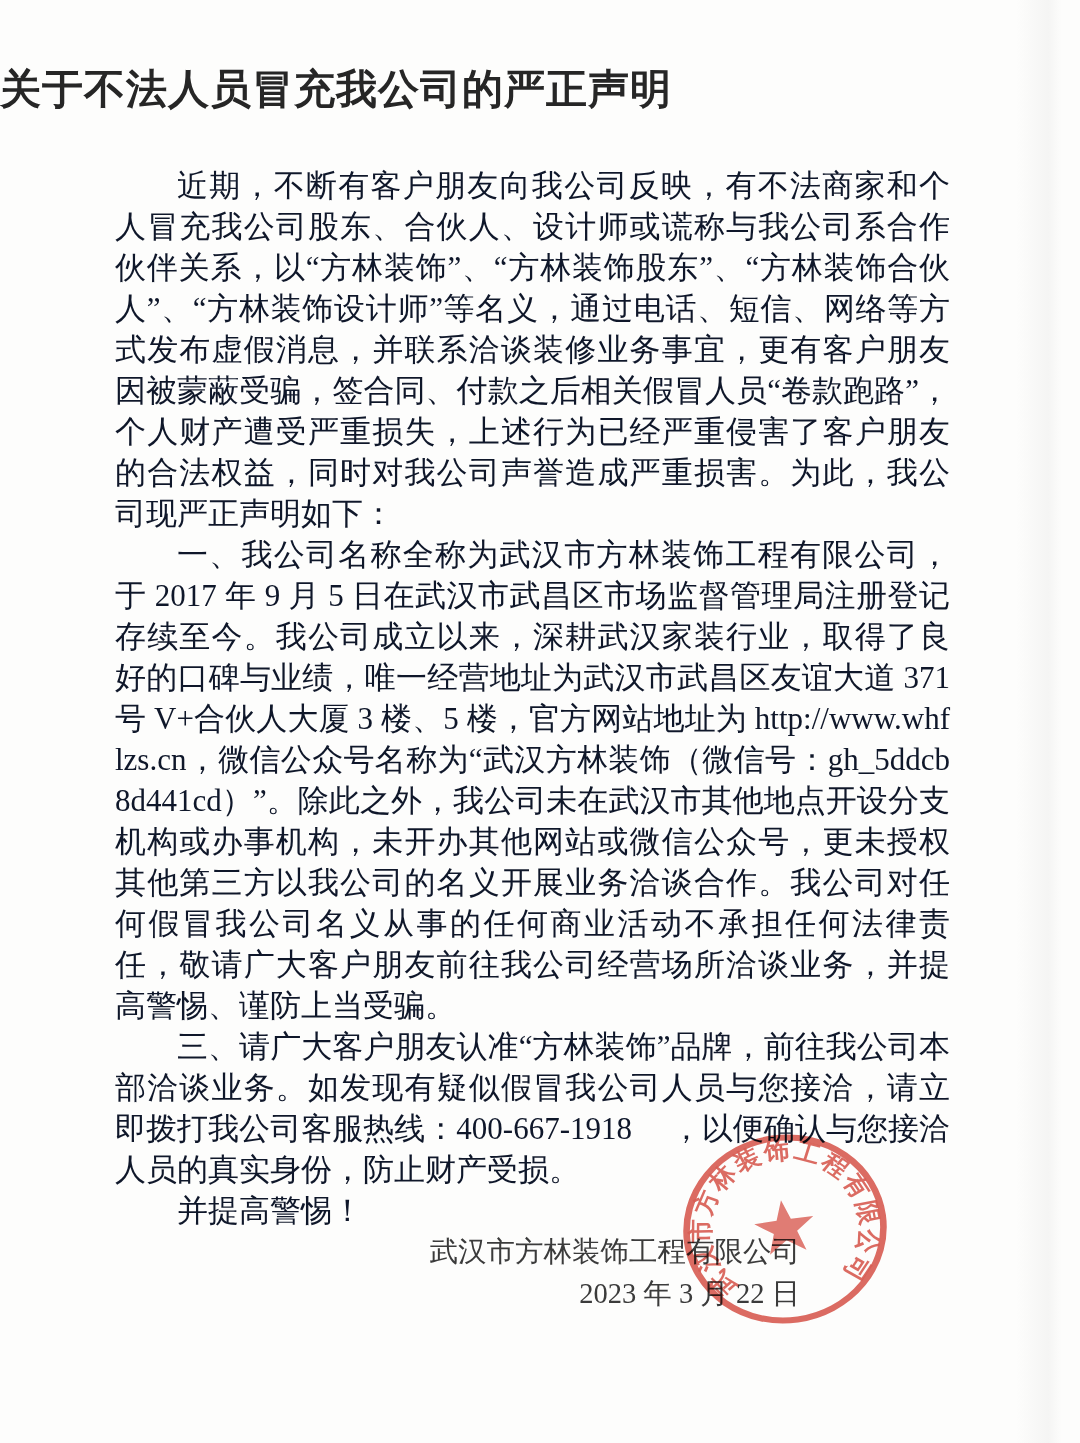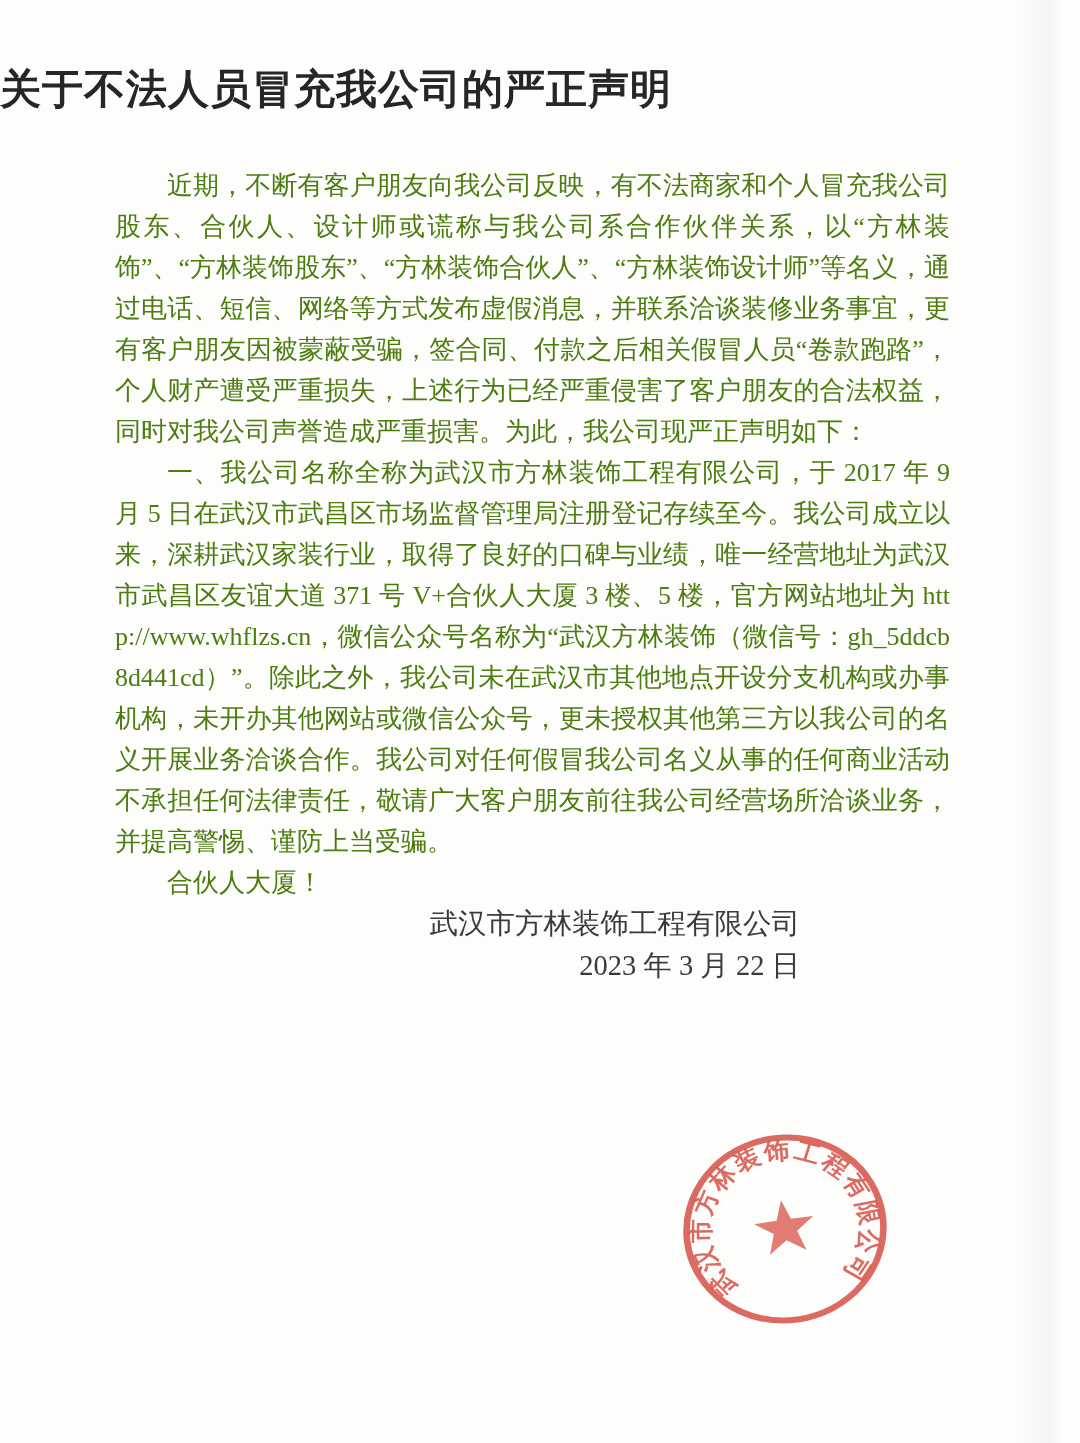--- a/index.html
+++ b/index.html
@@ -32,23 +32,23 @@
     font-weight: bold;
     letter-spacing: 1px;
     color: #262626;
   }
   .doc-body {
     margin-top: 48px;
     padding: 0 130px 0 115px;
   }
   .para {
     margin: 0;
-    font-size: 26px;
+    font-size: 31px;
     line-height: 41px;
-    color: #4d7c0f;
+    color: #0f172a;
     text-align: justify;
     text-indent: 2em;
     word-break: break-all;
   }
   .sig-block {
     padding-right: 150px;
     text-align: right;
     font-size: 28.5px;
     line-height: 41.5px;
     color: #3b3b3b;
@@ -70,21 +70,22 @@
 </head>
 <body>
 
 <div class="page">
 
   <h1 class="doc-title">关于不法人员冒充我公司的严正声明</h1>
 
   <div class="doc-body">
     <p class="para">近期，不断有客户朋友向我公司反映，有不法商家和个人冒充我公司股东、合伙人、设计师或谎称与我公司系合作伙伴关系，以“方林装饰”、“方林装饰股东”、“方林装饰合伙人”、“方林装饰设计师”等名义，通过电话、短信、网络等方式发布虚假消息，并联系洽谈装修业务事宜，更有客户朋友因被蒙蔽受骗，签合同、付款之后相关假冒人员“卷款跑路”，个人财产遭受严重损失，上述行为已经严重侵害了客户朋友的合法权益，同时对我公司声誉造成严重损害。为此，我公司现严正声明如下：</p>
     <p class="para">一、我公司名称全称为武汉市方林装饰工程有限公司，于 2017 年 9 月 5 日在武汉市武昌区市场监督管理局注册登记存续至今。我公司成立以来，深耕武汉家装行业，取得了良好的口碑与业绩，唯一经营地址为武汉市武昌区友谊大道 371 号 V+合伙人大厦 3 楼、5 楼，官方网站地址为 http://www.whflzs.cn，微信公众号名称为“武汉方林装饰（微信号：gh_5ddcb8d441cd）”。除此之外，我公司未在武汉市其他地点开设分支机构或办事机构，未开办其他网站或微信公众号，更未授权其他第三方以我公司的名义开展业务洽谈合作。我公司对任何假冒我公司名义从事的任何商业活动不承担任何法律责任，敬请广大客户朋友前往我公司经营场所洽谈业务，并提高警惕、谨防上当受骗。</p>
-    <p class="para">合伙人大厦！</p>
+    <p class="para">三、请广大客户朋友认准“方林装饰”品牌，前往我公司本部洽谈业务。如发现有疑似假冒我公司人员与您接洽，请立即拨打我公司客服热线：400-667-1918 　，以便确认与您接洽人员的真实身份，防止财产受损。</p>
+    <p class="para">并提高警惕！</p>
 
     <div class="sig-block">
       <div class="sig-line">武汉市方林装饰工程有限公司</div>
       <div class="sig-line">2023 年 3 月 22 日</div>
     </div>
   </div>
 
   <div class="seal">
     <svg viewBox="0 0 230 230" preserveAspectRatio="none">
       <defs>

